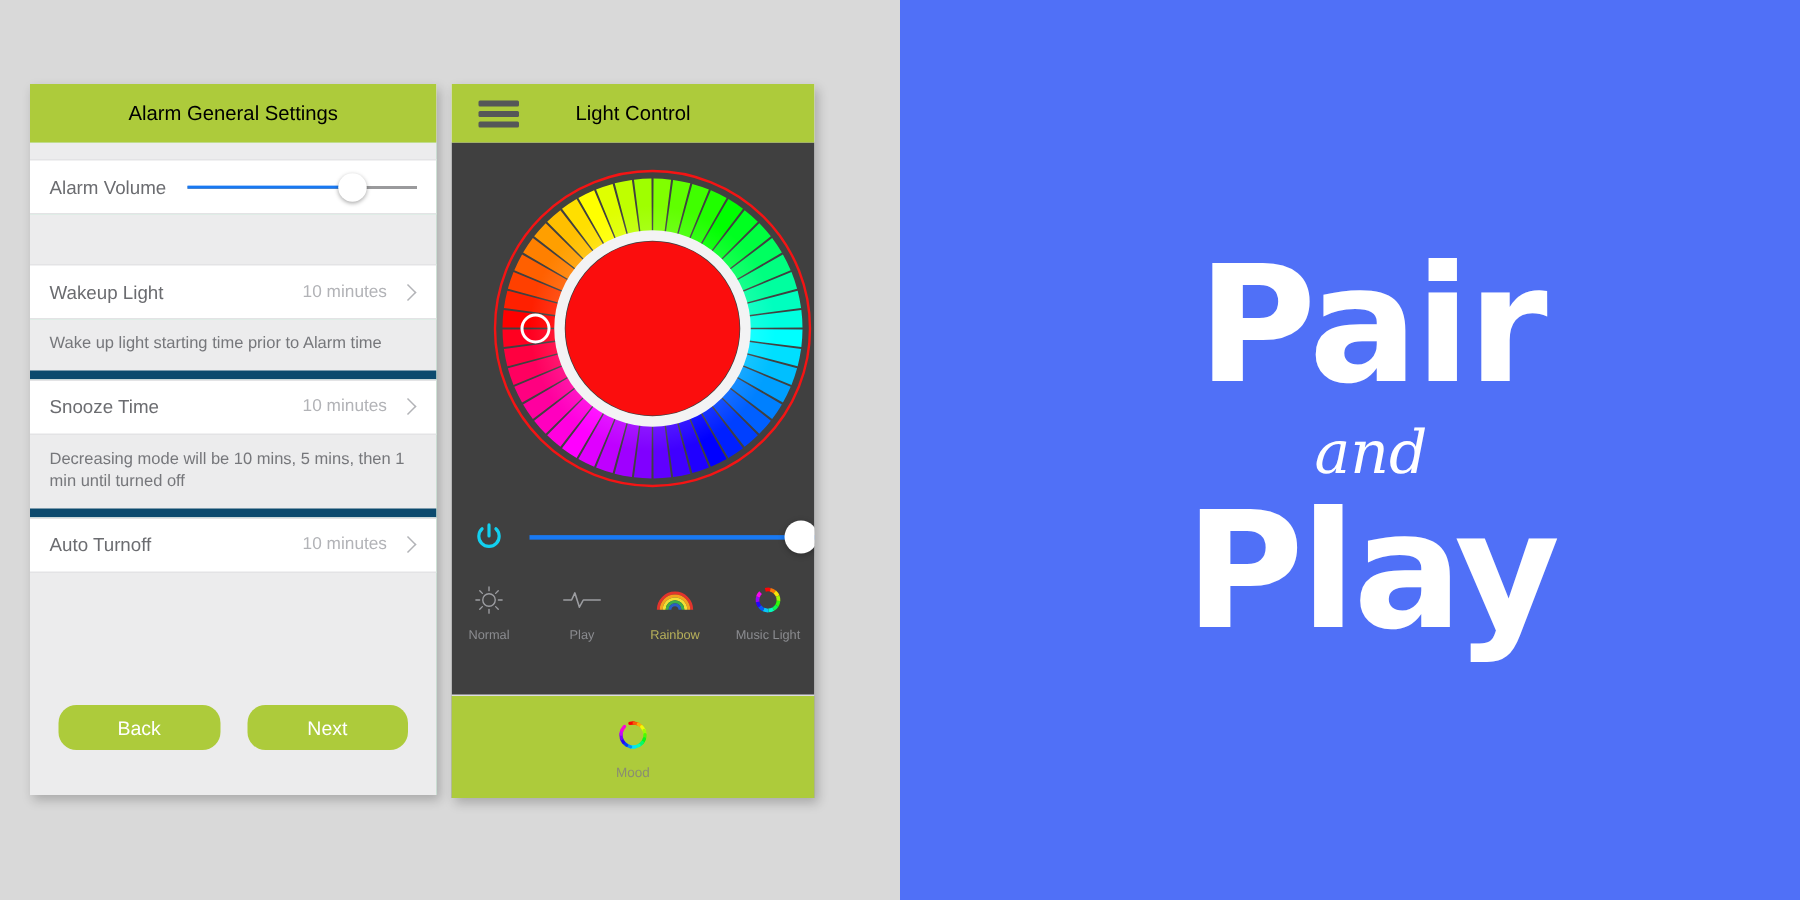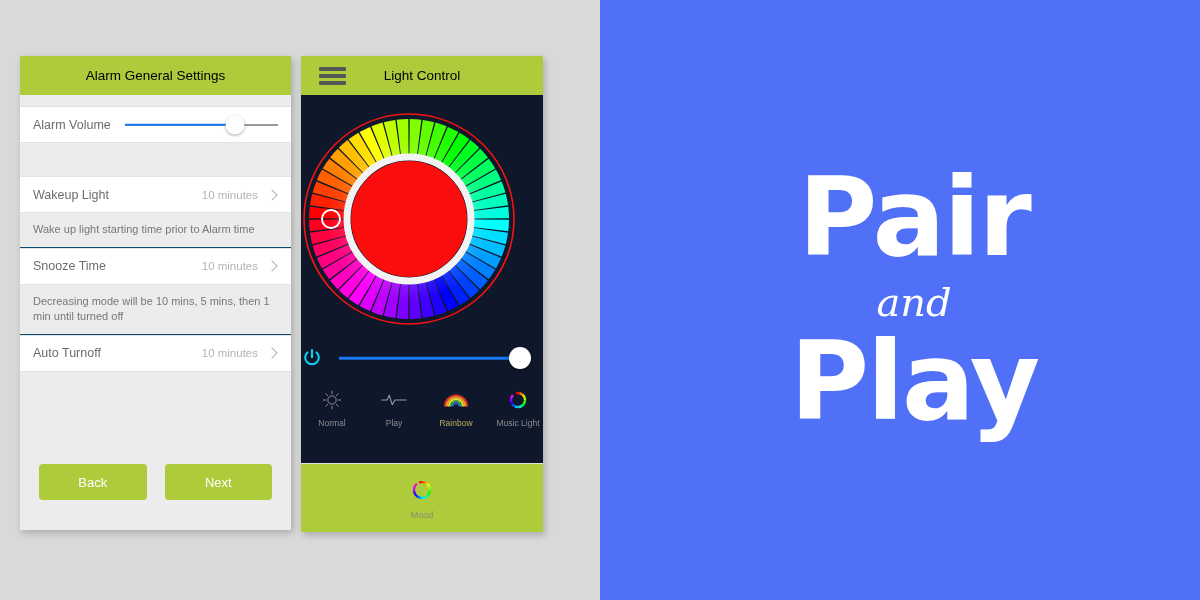--- a/index.html
+++ b/index.html
@@ -139,21 +139,21 @@
     margin-right: 2px;
   }
 
   .note {
     background: #ececed;
     font-size: 11px;
     color: #76777b;
     padding: 9px 19px 10px 13px;
     line-height: 1.35;
     box-sizing: border-box;
-    border-bottom: 1px solid #0c4a6e;
+    border-bottom: 6px solid #0c4a6e;
   }
 
   
   .vol-slider {
     flex: 1 1 auto;
     position: relative;
     height: 20px;
     margin-left: 14px;
     display: flex;
     align-items: center;
@@ -176,37 +176,37 @@
   
   .btn-row {
     flex: 0 0 auto;
     display: flex;
     gap: 18px;
     padding: 0 19px 30px 19px;
     background: #ececed;
   }
   .btn {
     flex: 1 1 0;
-    height: 36px;
+    height: 30px;
     background: #adcb3b;
     color: #ffffff;
     font-size: 13px;
     border: none;
-    border-radius: 4px;
+    border-radius: 12px;
     cursor: pointer;
     font-family: "Liberation Sans", sans-serif;
   }
 
   
   .light-body {
     flex: 1 1 auto;
-    background: #0f172a;
-    display: flex;
-    flex-direction: column;
-    align-items: flex-start;
+    background: #404040;
+    display: flex;
+    flex-direction: column;
+    align-items: flex-end;
   }
   .wheel-wrap {
     margin-top: 16px;
     width: 216px; height: 216px;
     position: relative;
   }
   .wheel-handle {
     position: absolute;
     left: 20px; top: 50%;
     width: 20px; height: 20px;

